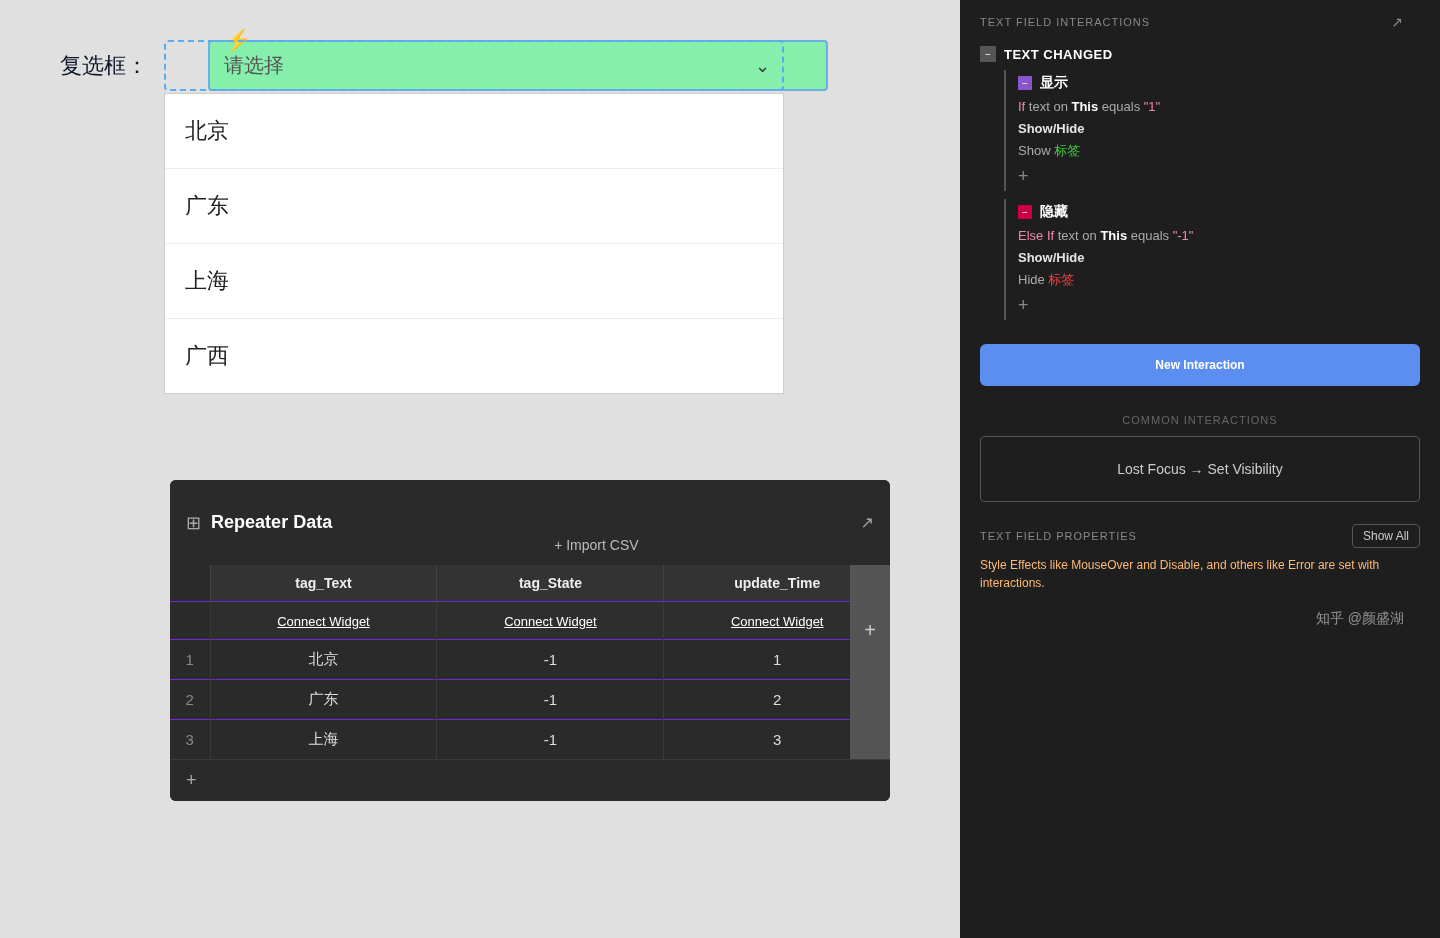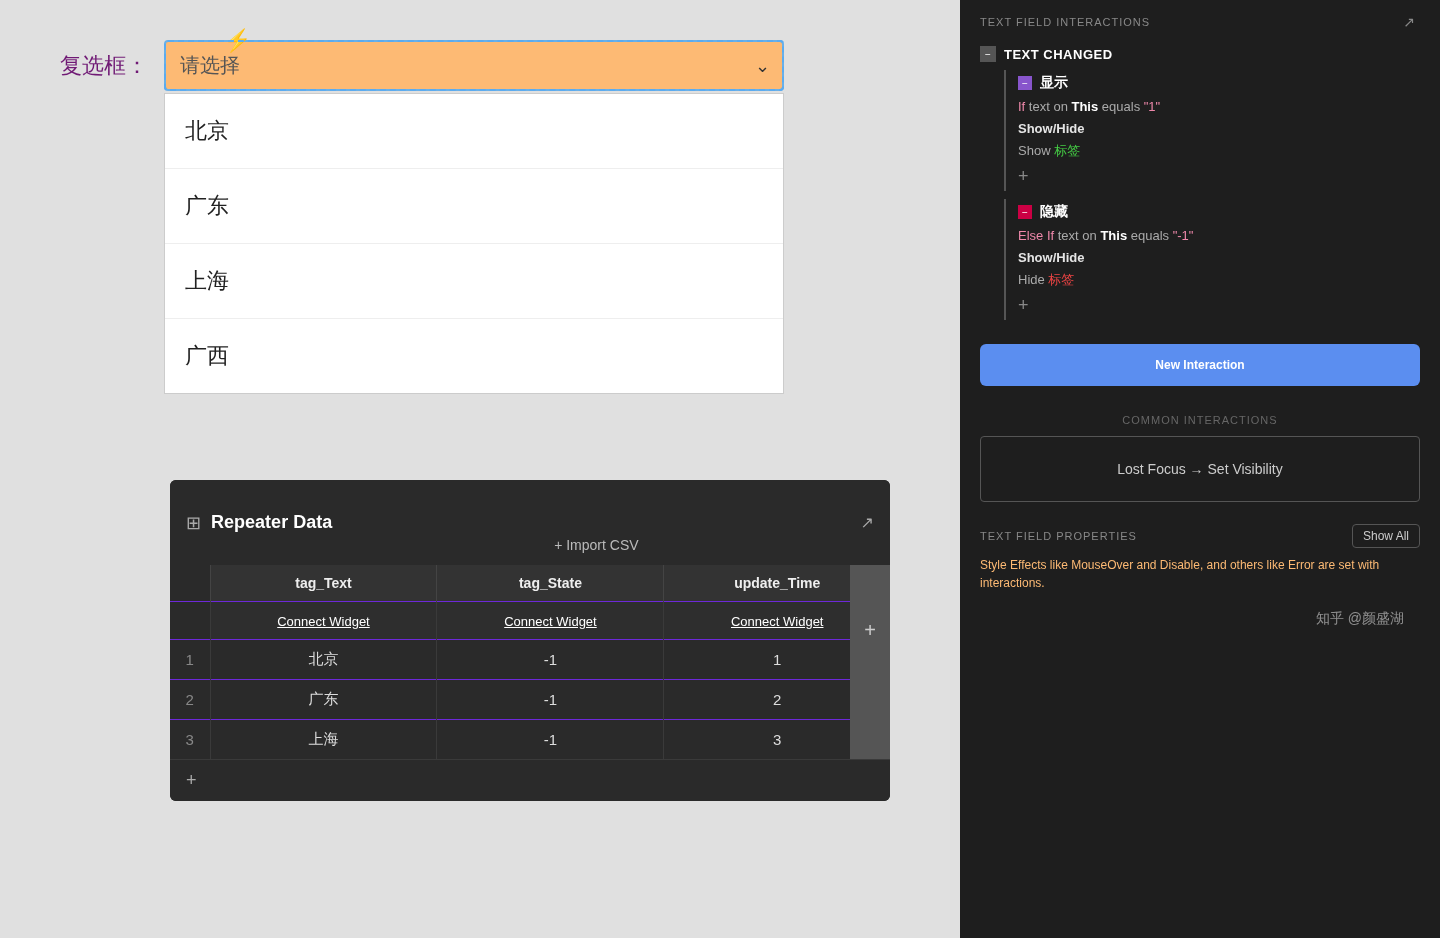--- a/index.html
+++ b/index.html
@@ -22,40 +22,41 @@
 
     
     .combobox-row {
       display: flex;
       align-items: center;
       gap: 16px;
       margin-bottom: 16px;
     }
     .combobox-label {
       font-size: 22px;
-      color: #701a75;
+      color: #0f172a;
       white-space: nowrap;
     }
     .combobox-wrapper {
       position: relative;
       width: 620px;
     }
     .combobox-input {
       width: 100%;
-      background: #fdba74;
+      background: #86efac;
       border: 2px solid #6ab0e8;
       border-radius: 4px;
       padding: 10px 40px 10px 14px;
       font-size: 20px;
       color: #444;
       cursor: pointer;
       outline: none;
       display: flex;
       align-items: center;
       justify-content: space-between;
+      margin-left: 44px;
     }
     .combobox-input-text {
       font-size: 20px;
       color: #555;
     }
     .combobox-bolt {
       position: absolute;
       top: -12px;
       left: 60px;
       font-size: 22px;
@@ -219,21 +220,21 @@
       font-size: 20px;
       font-weight: 600;
       color: #fff;
       border-bottom: 1px solid #333;
     }
     .section-label {
       font-size: 11px;
       color: #888;
       letter-spacing: 1px;
       text-transform: uppercase;
-      padding: 14px 24px 8px 20px;
+      padding: 14px 36px 8px 20px;
       display: flex;
       align-items: center;
       justify-content: space-between;
     }
     .external-link-icon {
       font-size: 14px;
       color: #888;
       cursor: pointer;
     }
     .interaction-block {

